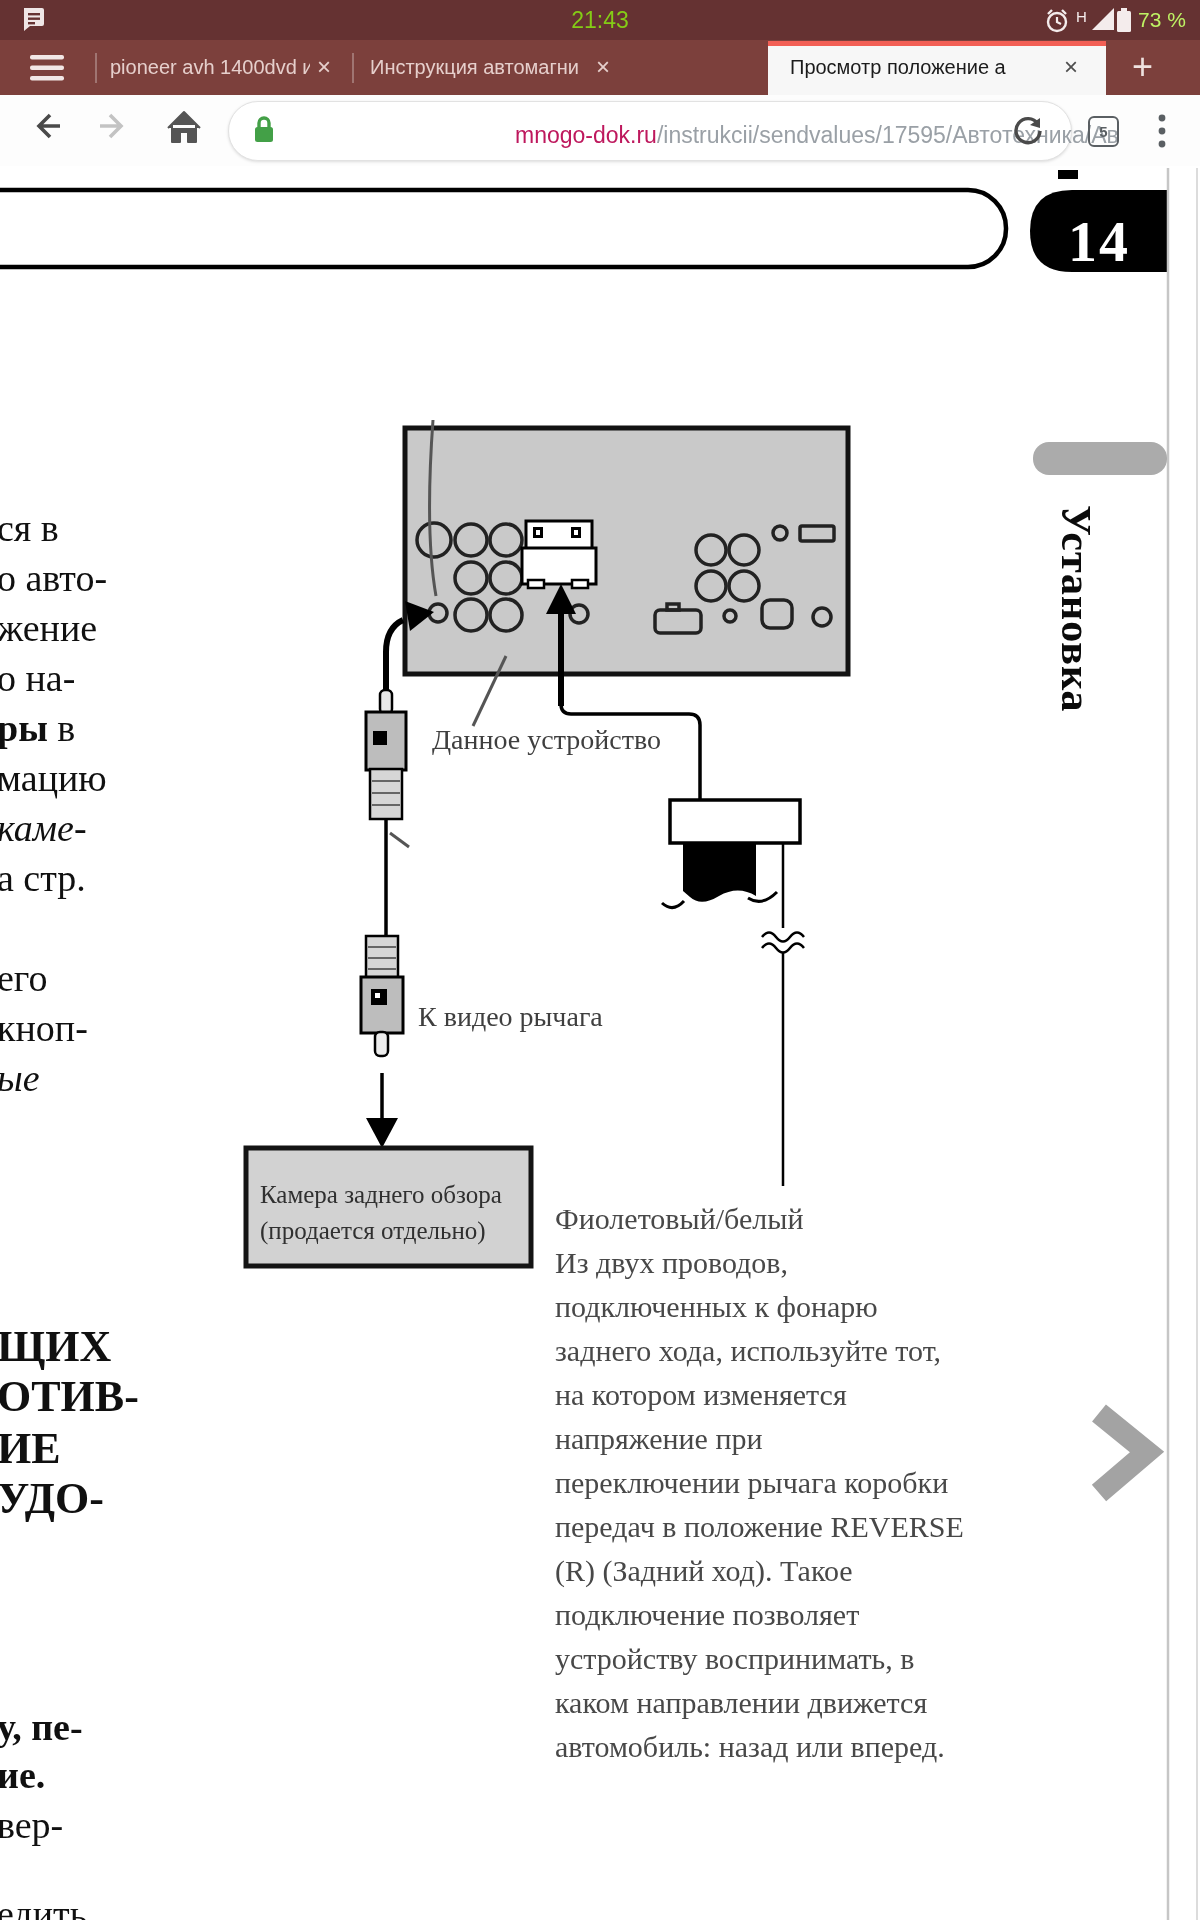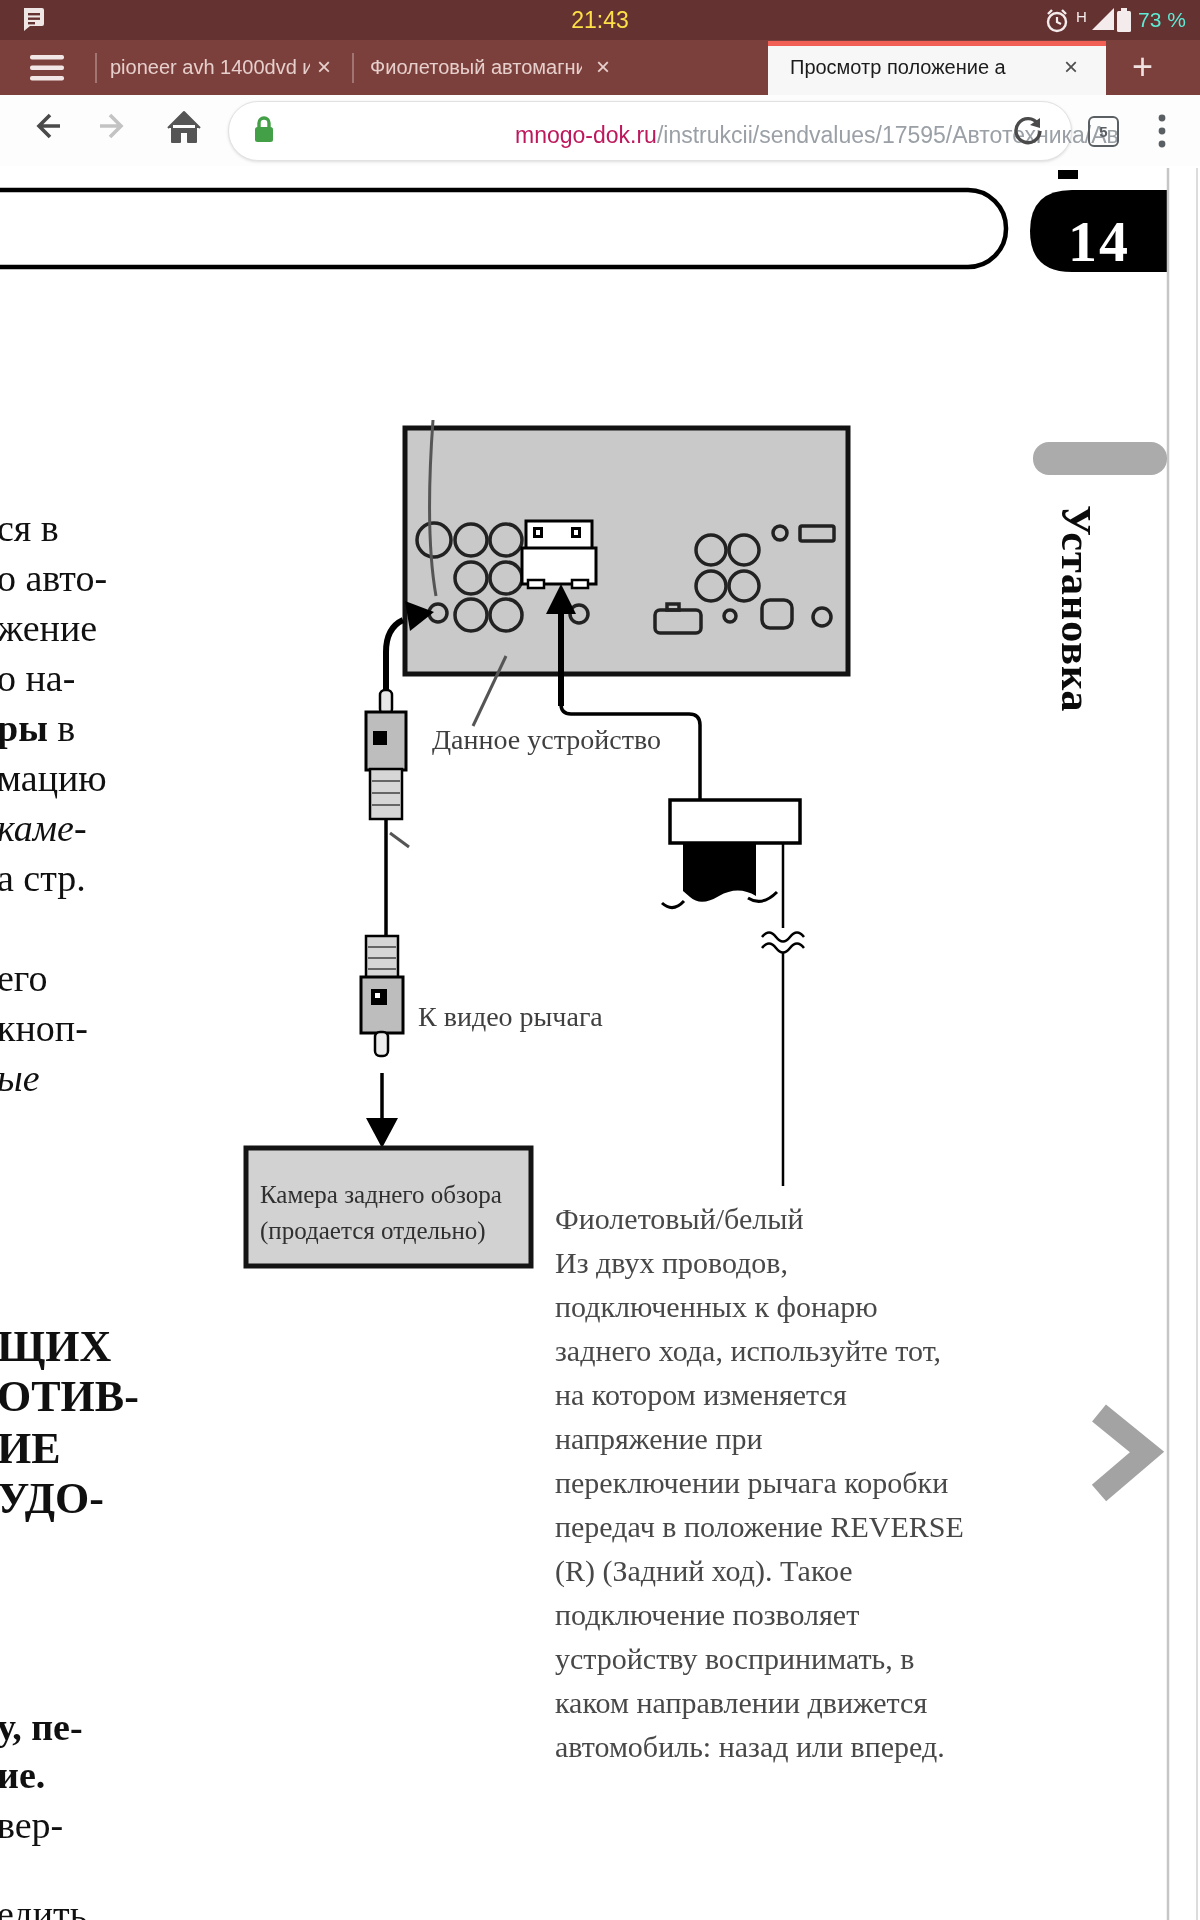--- a/index.html
+++ b/index.html
@@ -1,22 +1,22 @@
 <!DOCTYPE html>
 <html><head>
 <meta charset="utf-8">
 <style>
   html,body{margin:0;padding:0;}
   body{width:1200px;height:1920px;position:relative;overflow:hidden;background:#fff;
        font-family:"Liberation Sans",sans-serif;}
   .abs{position:absolute;}
   
   #status-bar{left:0;top:0;width:1200px;height:40px;background:#653232;color:#fff;}
-  #status-time{left:0;right:0;top:7px;text-align:center;font-size:23px;color:#fde047;}
-  #status-batt{left:1138px;top:8px;font-size:21px;color:#5eead4;}
+  #status-time{left:0;right:0;top:7px;text-align:center;font-size:23px;color:#84cc16;}
+  #status-batt{left:1138px;top:8px;font-size:21px;color:#bef264;}
   
   #tab-strip{left:0;top:40px;width:1200px;height:55px;background:#7c403c;}
   .tab-title{top:16px;font-size:20px;color:#e6cfcc;white-space:nowrap;overflow:hidden;}
   .tab-close{top:13px;font-size:24px;color:#e6cfcc;}
   .tab-divider{top:13px;width:2px;height:30px;background:rgba(255,255,255,.28);}
   #active-tab{left:768px;top:1px;width:338px;height:54px;background:#f7f7f7;}
   #active-tab-accent{left:768px;top:1px;width:338px;height:5px;background:#f25f55;}
   #new-tab-btn{left:1132px;top:6px;font-size:36px;color:#efe2e0;font-weight:300;}
   
   #url-bar{left:0;top:95px;width:1200px;height:71px;background:#fdfdfd;border-bottom:1px solid #d6d6d6;}
@@ -89,21 +89,21 @@
     <svg width="36" height="30" viewBox="0 0 36 30">
         <rect x="0" y="2" width="34" height="4.5" rx="2" fill="#f2e7e6"></rect>
         <rect x="0" y="12.5" width="34" height="4.5" rx="2" fill="#f2e7e6"></rect>
         <rect x="0" y="23" width="34" height="4.5" rx="2" fill="#f2e7e6"></rect>
       </svg>
   </span>
   <div class="abs tab-divider" style="left:95px;"></div>
   <div class="abs tab-title" style="left:110px;width:200px;">pioneer avh 1400dvd инс</div>
   <div class="abs tab-close" style="left:317px;">×</div>
   <div class="abs tab-divider" style="left:352px;"></div>
-  <div class="abs tab-title" style="left:370px;width:212px;">Фиолетовый автомагни</div>
+  <div class="abs tab-title" style="left:370px;width:212px;">Инструкция автомагни</div>
   <div class="abs tab-close" style="left:596px;">×</div>
   <div class="abs tab-title" style="left:790px;width:252px;color:#1b1b1b;font-weight:500;">Просмотр положение а</div>
   <div class="abs tab-close" style="left:1064px;color:#4e4e4e;">×</div>
   <div id="new-tab-btn" class="abs">+</div>
 </div>
 
 <div id="url-bar" class="abs">
   <span class="abs" style="left:28px;top:12px;">
     <svg width="38" height="38" viewBox="0 0 38 38">
         <path d="M22 8 L11 19 L22 30 M11 19 H32" fill="none" stroke="#4a4a4a" stroke-width="3.6"></path>

